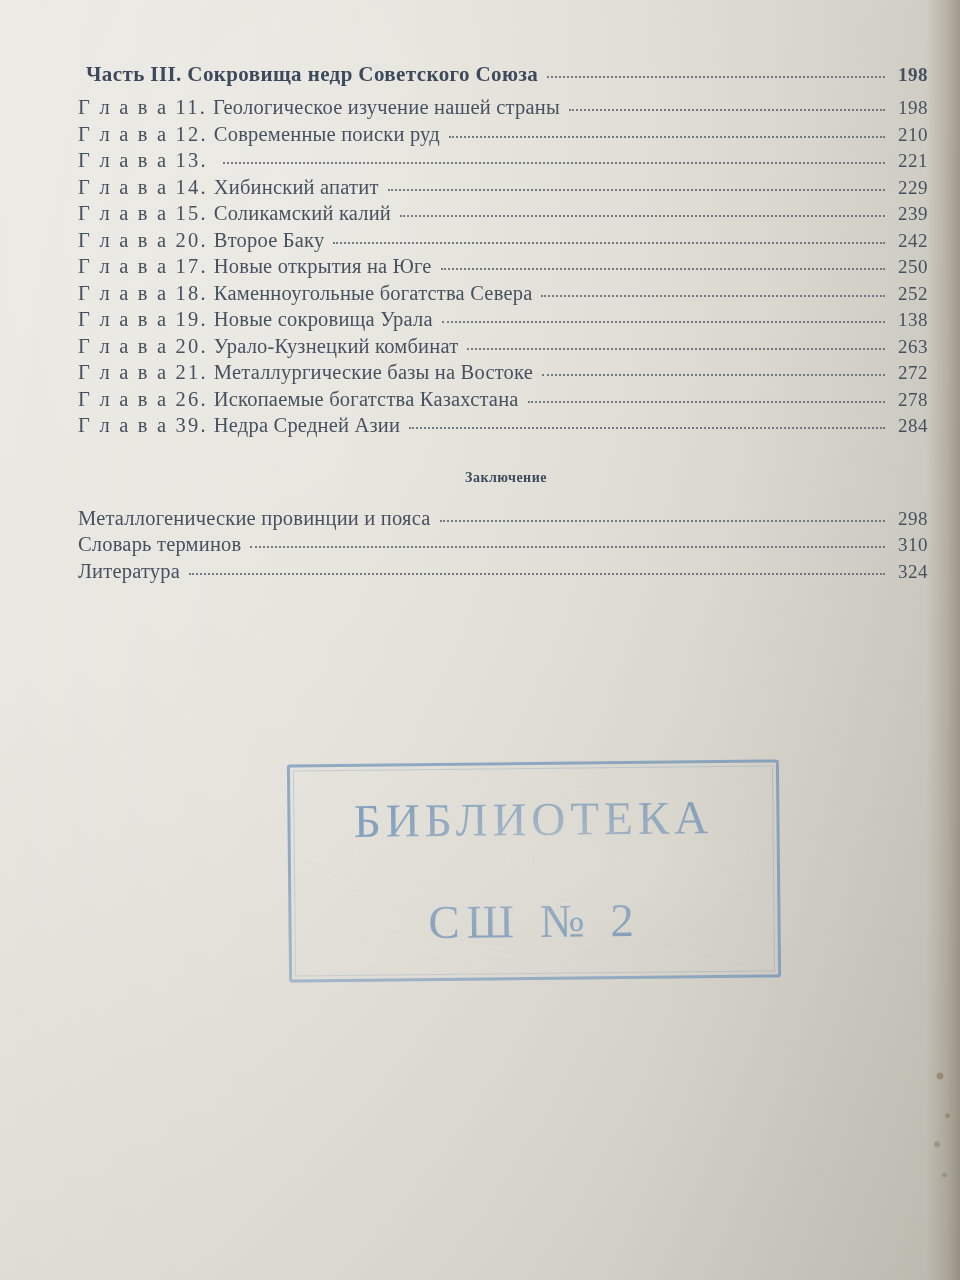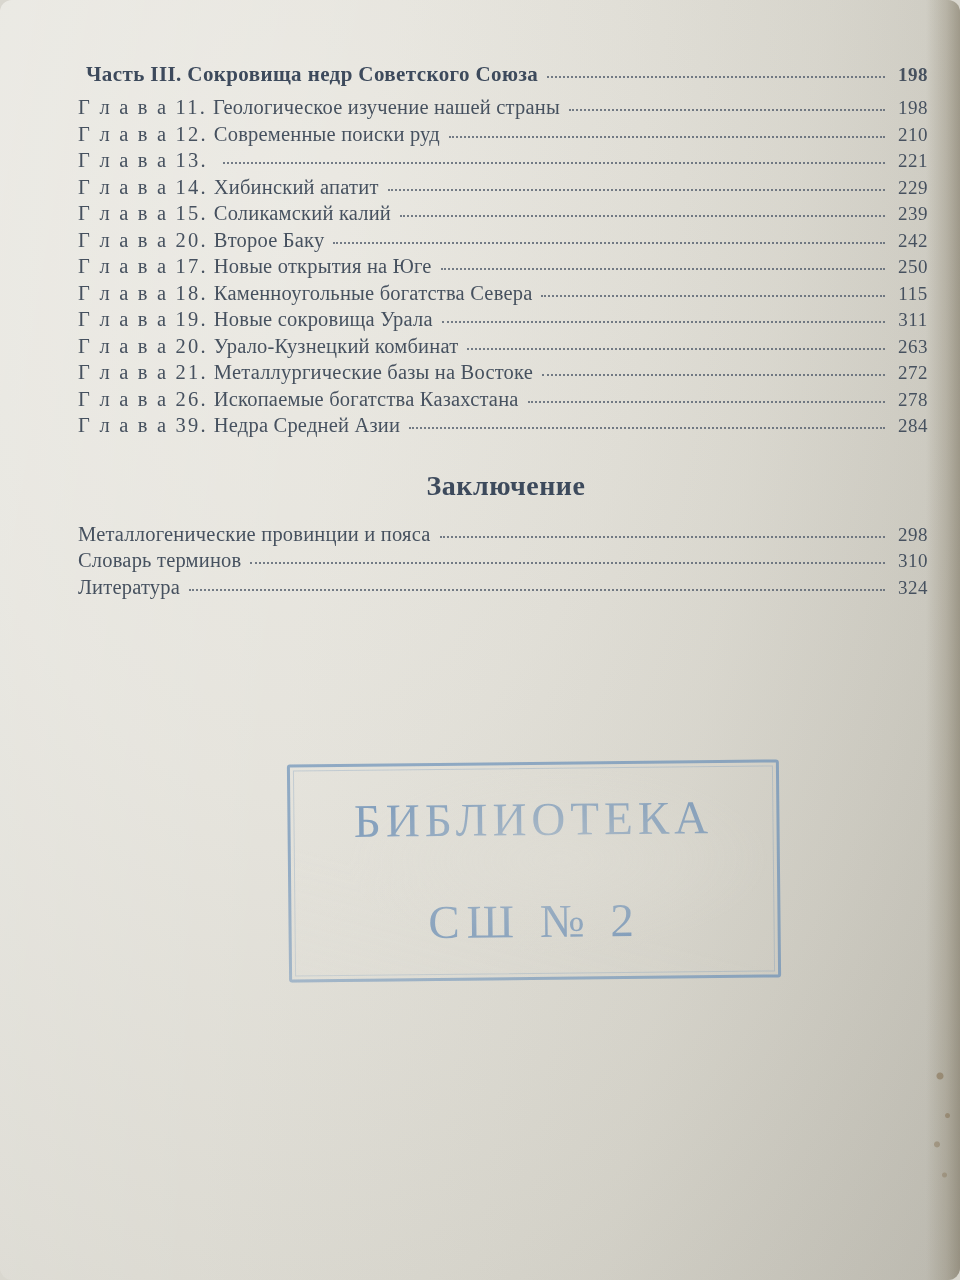--- a/index.html
+++ b/index.html
@@ -15,21 +15,20 @@
   }
 
   
   #page {
     position: relative;
     width: 960px;
     height: 1280px;
     background:
       radial-gradient(ellipse at 30% 18%, #e8e6df 0%, #e2e0d8 38%, #d8d6cd 72%, #cdcbc2 100%);
     overflow: hidden;
-    border-radius: 12px;
   }
   
   #page::before {
     content: "";
     position: absolute;
     inset: 0;
     background:
       linear-gradient(100deg, rgba(255,255,255,0.30) 0%, rgba(255,255,255,0.10) 35%, rgba(120,115,100,0.05) 70%, rgba(90,85,70,0.16) 100%);
     pointer-events: none;
   }
@@ -111,21 +110,21 @@
     color: #46515f;
     min-width: 42px;
     text-align: center;
     letter-spacing: 0.5px;
   }
   .part-head .pageno { font-size: 19px; font-weight: bold; }
 
   .section-title {
     text-align: center;
     font-weight: bold;
-    font-size: 28px;
+    font-size: 14px;
     color: #3d4a5c;
     margin: 34px 0 22px 0;
     letter-spacing: 0.5px;
   }
   .tail .row { font-size: 20.5px; }
 
   
   .stamp {
     position: absolute;
     left: 288px;
@@ -237,27 +236,27 @@
         <div class="row">
           <span class="chapter">Г л а в а  17.</span>
           <span class="label">Новые открытия на Юге</span>
           <span class="leader"></span>
           <span class="pageno">250</span>
         </div>
         <div class="row">
           <span class="chapter">Г л а в а  18.</span>
           <span class="label">Каменноугольные богатства Севера</span>
           <span class="leader"></span>
-          <span class="pageno">115</span>
+          <span class="pageno">252</span>
         </div>
         <div class="row">
           <span class="chapter">Г л а в а  19.</span>
           <span class="label">Новые сокровища Урала</span>
           <span class="leader"></span>
-          <span class="pageno">311</span>
+          <span class="pageno">138</span>
         </div>
         <div class="row">
           <span class="chapter">Г л а в а  20.</span>
           <span class="label">Урало-Кузнецкий комбинат</span>
           <span class="leader"></span>
           <span class="pageno">263</span>
         </div>
         <div class="row">
           <span class="chapter">Г л а в а  21.</span>
           <span class="label">Металлургические базы на Востоке</span>

